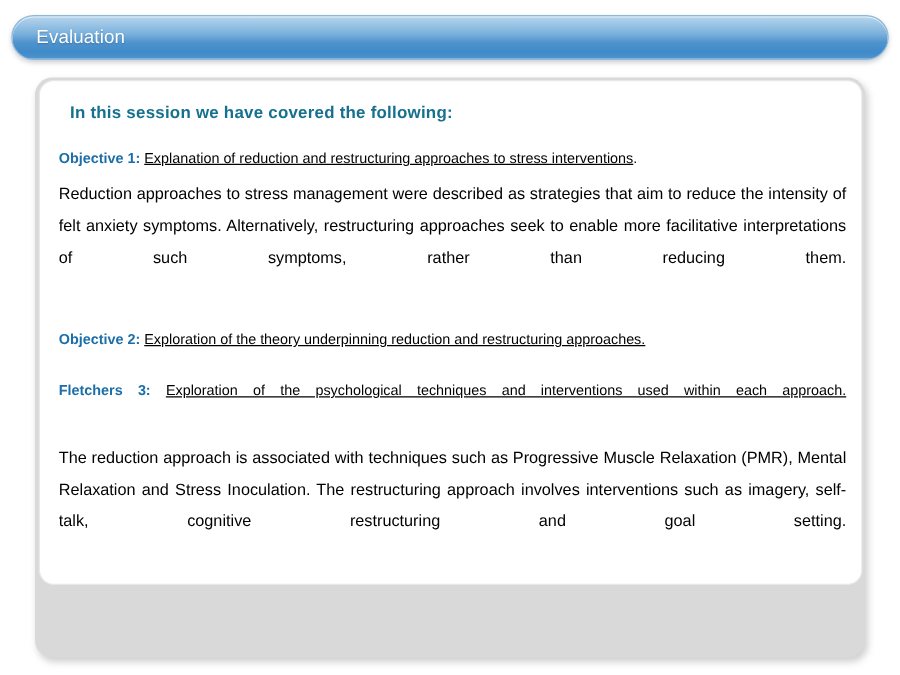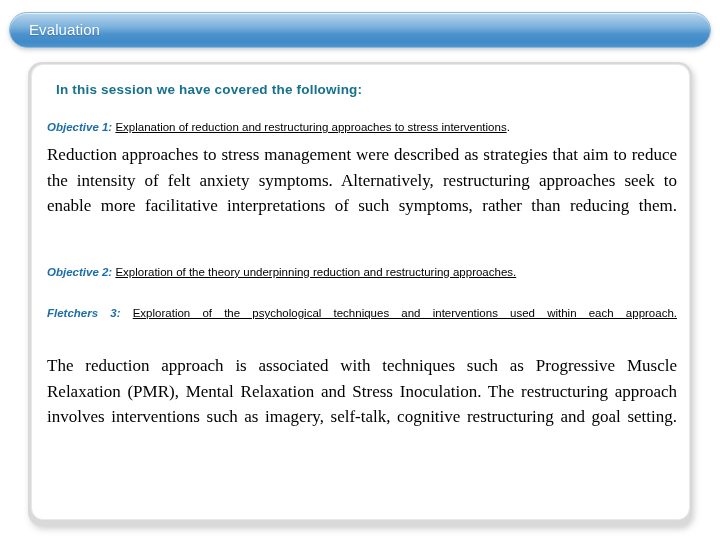--- a/index.html
+++ b/index.html
@@ -63,21 +63,21 @@
     height: 464px;
     border-radius: 14px;
     background: #d9d9d9;
     box-shadow: 2px 3px 6px rgba(150,150,150,0.45);
   }
   .content-panel {
     position: absolute;
     left: 31px;
     top: 64px;
     width: 659px;
-    height: 456px;
+    height: 404px;
     box-sizing: border-box;
     border-radius: 12px;
     background: #ffffff;
     border: 1px solid #e8e8e8;
     overflow: hidden;
   }
   .content-inner {
     position: absolute;
     left: 15px;
     top: 8px;
@@ -104,38 +104,36 @@
     margin: 0 0 2px 0;
     text-align: left;
   }
   .objective-line.justified {
     text-align: justify;
     text-justify: inter-word;
   }
   .obj-label {
     font-weight: bold;
     color: #1b6ea8;
-    font-style: italic;
   }
   .obj-desc {
     text-decoration: underline;
     color: #000000;
   }
   .obj-tail {
     color: #000000;
   }
 
   .body-para {
-    font-size: 17px;
+    font-size: 13px;
     line-height: 25.5px;
     color: #000000;
     margin: 0;
     text-align: justify;
     text-justify: inter-word;
-    font-family: Liberation Serif, serif;
   }
   .body-para:after {
     content: "";
     display: inline-block;
     width: 100%;
   }
   .objective-line.justified:after {
     content: "";
     display: inline-block;
     width: 100%;

